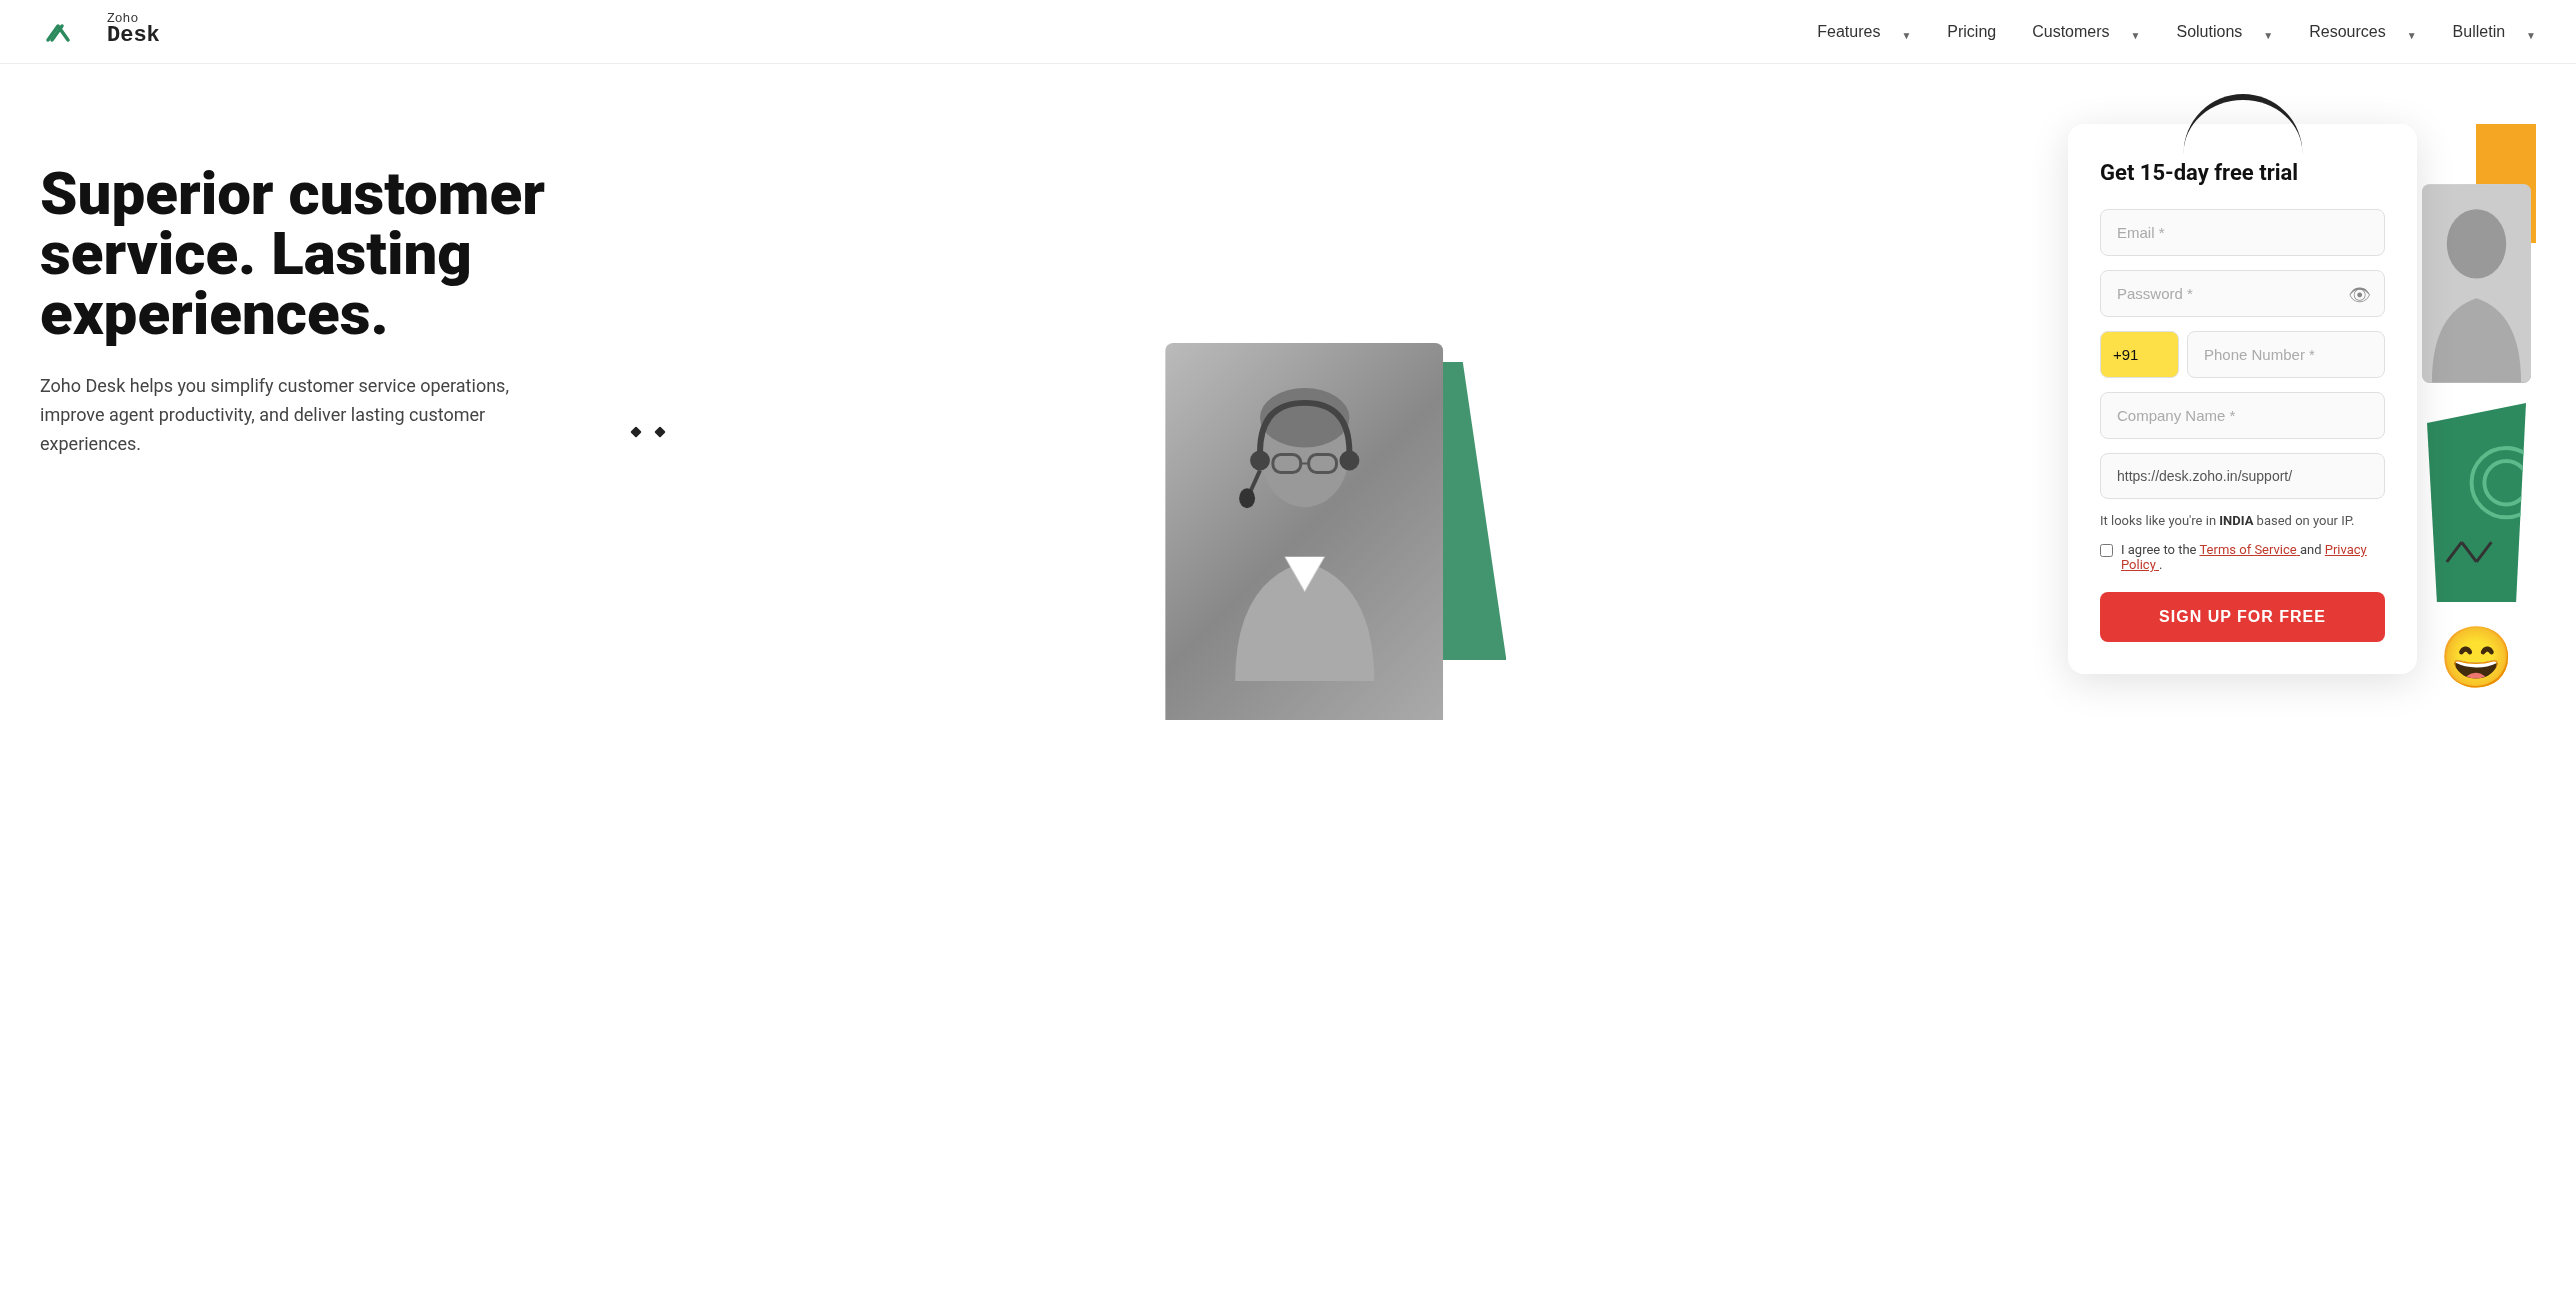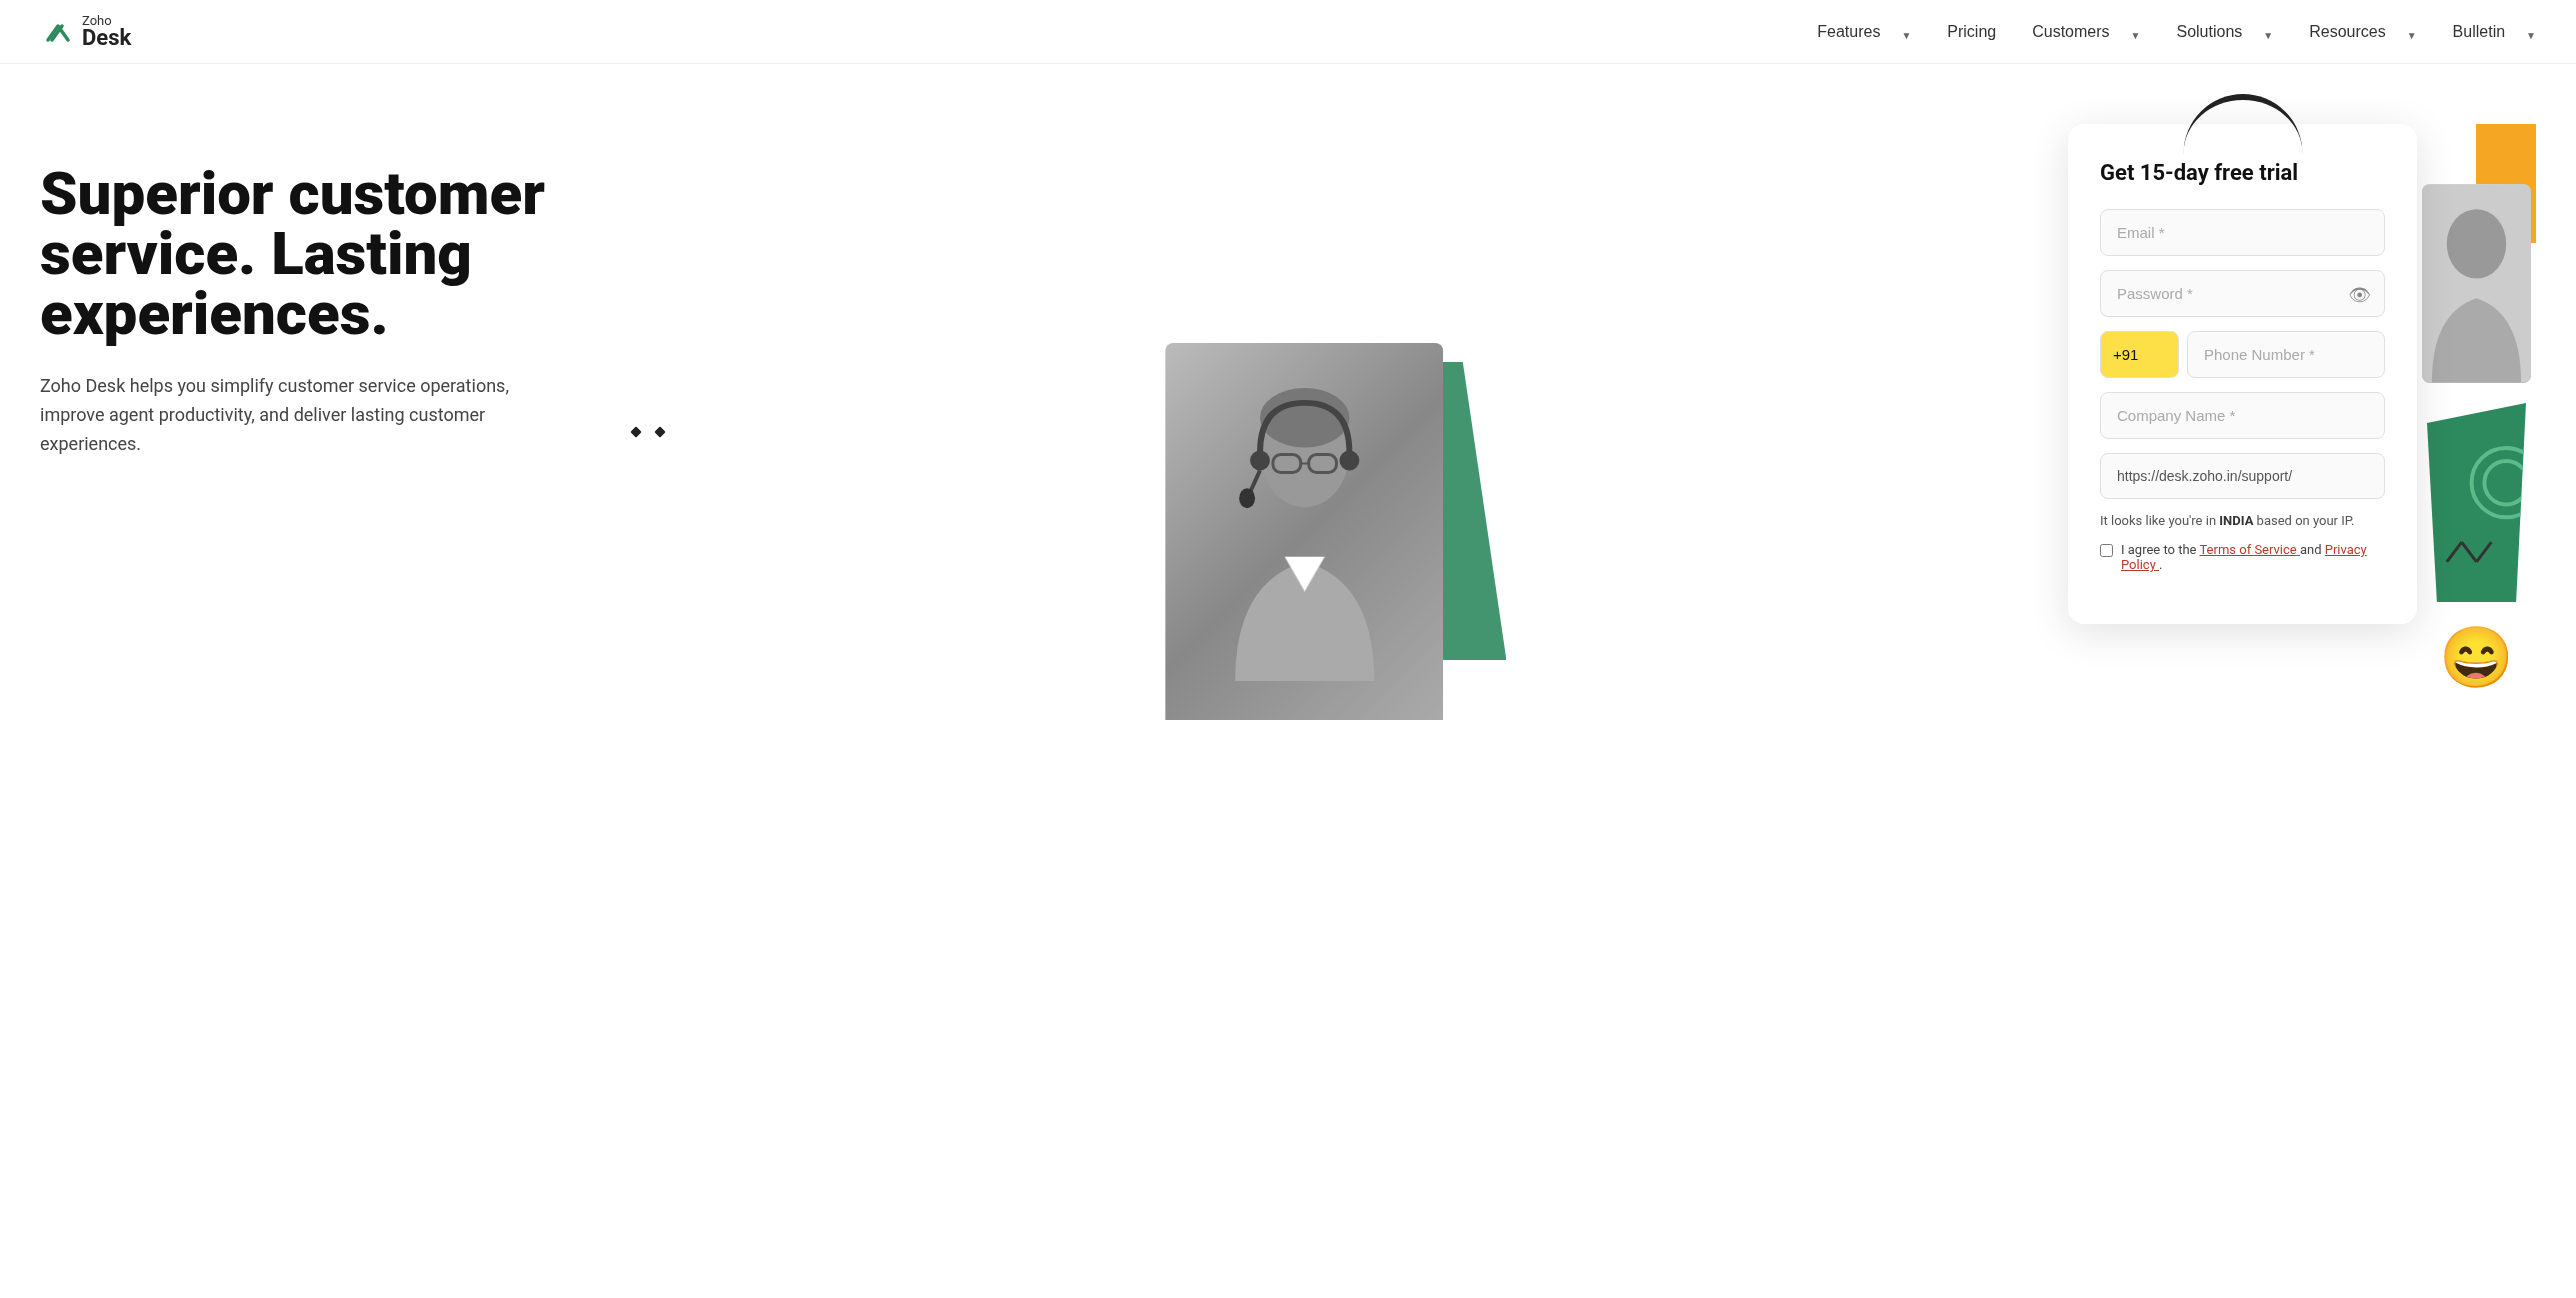--- a/index.html
+++ b/index.html
@@ -4,21 +4,21 @@
   <style>
     * { margin: 0; padding: 0; box-sizing: border-box; }
     body { font-family: -apple-system, BlinkMacSystemFont, 'Segoe UI', Roboto, sans-serif; background: #fff; overflow-x: hidden; }
 
     
     nav {
       display: flex; align-items: center; justify-content: space-between;
       padding: 0 40px; height: 64px; border-bottom: 1px solid #eee;
       position: sticky; top: 0; background: #fff; z-index: 100;
     }
-    .logo { display: flex; align-items: center; gap: 2px; text-decoration: none; }
+    .logo { display: flex; align-items: flex-start; gap: 27px; text-decoration: none; font-family: Liberation Mono, monospace; }
     .logo-icon { width: 40px; height: 40px; }
     .logo-text { display: flex; flex-direction: column; line-height: 1; }
     .logo-zoho { font-size: 13px; color: #333; font-weight: 400; }
     .logo-desk { font-size: 22px; font-weight: 700; color: #222; }
     .nav-links { display: flex; align-items: center; gap: 36px; }
     .nav-link {
       font-size: 16px; color: #333; text-decoration: none; cursor: pointer;
       display: flex; align-items: flex-end; gap: 21px; background: none; border: none;
     }
     .nav-chevron { font-size: 10px; color: #666; }
@@ -278,20 +278,21 @@
           <span>Terms of Service</span>
         </a>
         <span>and</span>
         <a class="terms-link" href="#">
           <span>Privacy Policy</span>
         </a>
         <span>.</span>
       </span>
     </div>
 
+    <button class="signup-btn">SIGN UP FOR FREE</button>
   </div>
 
   <div class="hero-right">
     <div class="deco-yellow"></div>
     <div class="deco-man">
       <svg viewBox="0 0 110 200" width="109" height="199">
         <rect width="110" height="200" fill="#ccc"></rect>
         <ellipse cx="55" cy="60" rx="30" ry="35" fill="#999"></ellipse>
         <path d="M10 200 Q10 130 55 115 Q100 130 100 200 Z" fill="#aaa"></path>
       </svg>

